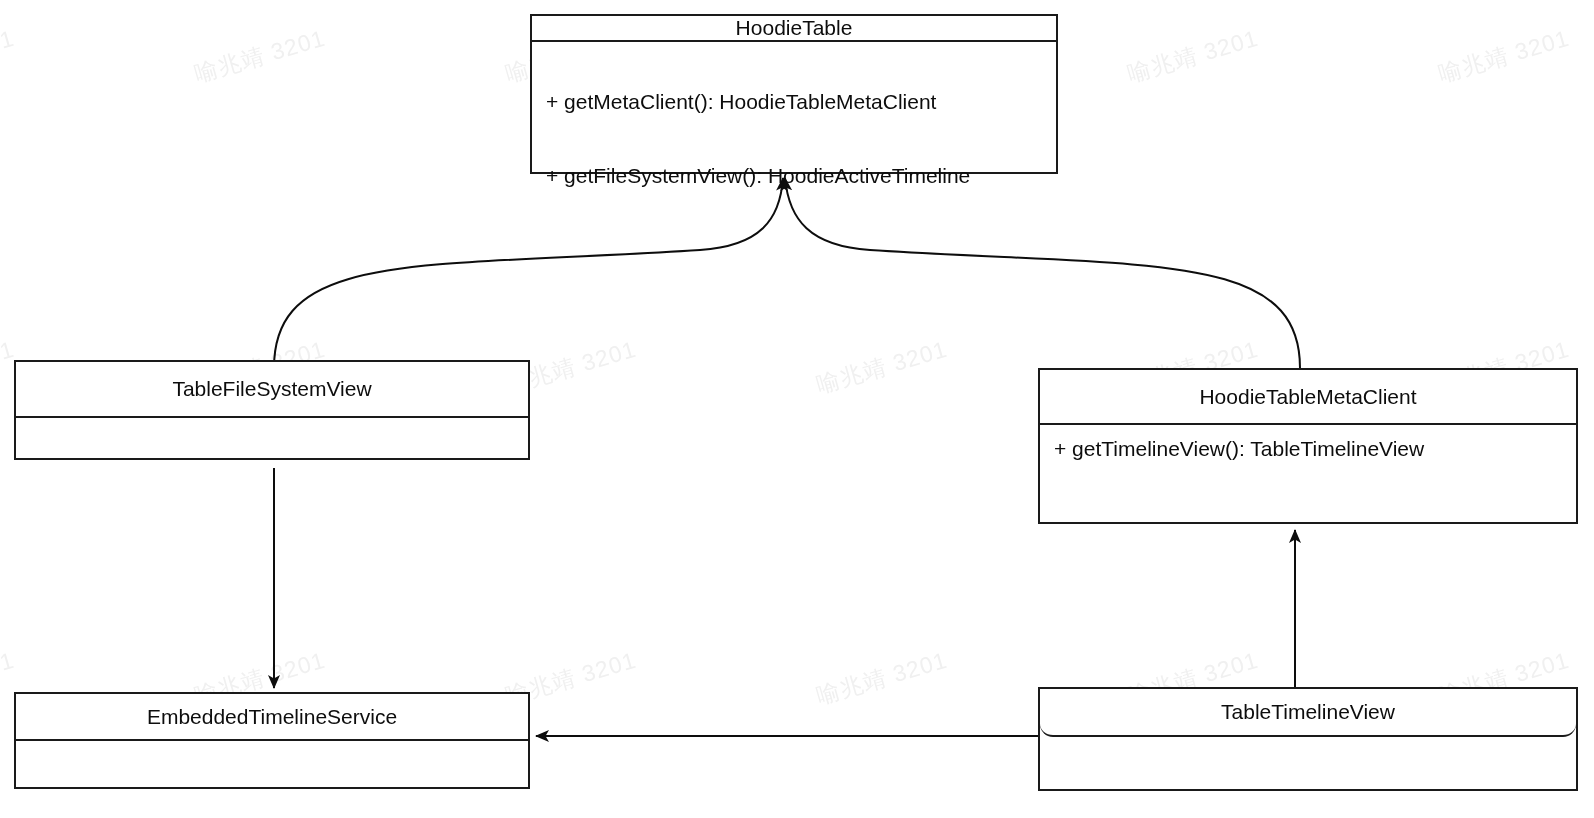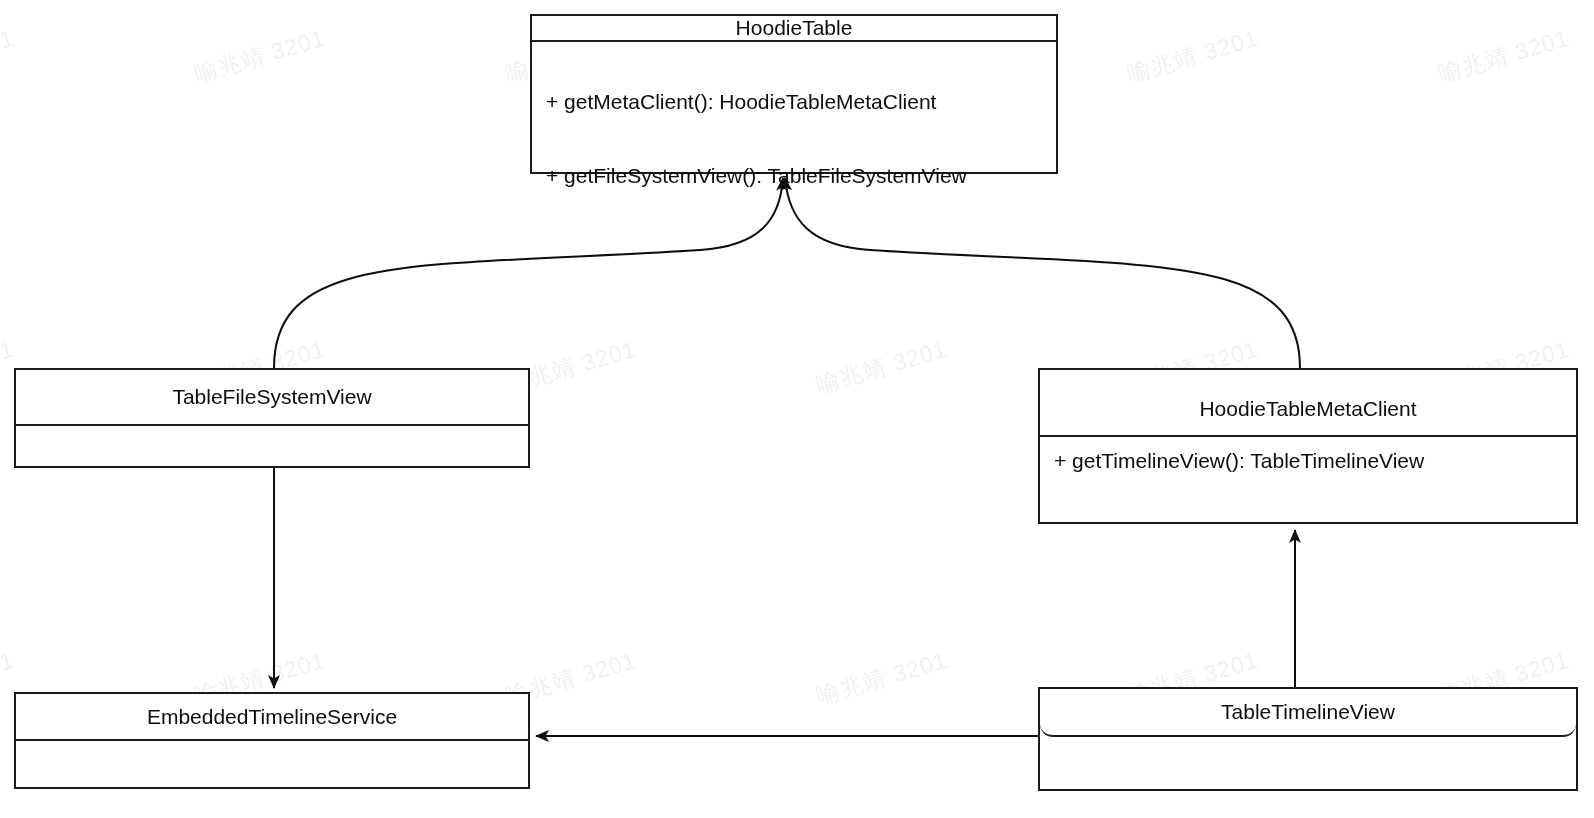--- a/index.html
+++ b/index.html
@@ -133,31 +133,31 @@
         <path d="M 274 468 L 274 688" stroke="#0d0d0d" stroke-width="2" fill="none" marker-end="url(#arrow-head)"></path>
         <path d="M 1295 687 L 1295 530" stroke="#0d0d0d" stroke-width="2" fill="none" marker-end="url(#arrow-head)"></path>
         <path d="M 1038 736 L 536 736" stroke="#0d0d0d" stroke-width="2" fill="none" marker-end="url(#arrow-head)"></path>
       </g>
   </svg>
 
   <div class="uml-class" id="cls-0" style="left: 530px; top: 14px; width: 528px; height: 160px; gap: 36px;">
     <div class="uml-class-name" style="height: 55px;">HoodieTable</div>
     <div class="uml-compartment members">
       <div class="uml-member">+ getMetaClient(): HoodieTableMetaClient</div>
-      <div class="uml-member">+ getFileSystemView(): TableFileSystemView</div>
+      <div class="uml-member">+ getFileSystemView(): HoodieActiveTimeline</div>
     </div>
   </div>
 
-  <div class="uml-class" id="cls-1" style="left: 14px; top: 368px; width: 516px; height: 100px;">
+  <div class="uml-class" id="cls-1" style="left: 14px; top: 360px; width: 516px; height: 100px;">
     <div class="uml-class-name" style="height: 56px;">TableFileSystemView</div>
     <div class="uml-compartment empty"></div>
   </div>
 
   <div class="uml-class" id="cls-2" style="left: 1038px; top: 368px; width: 540px; height: 156px;">
-    <div class="uml-class-name" style="height: 55px; margin-top: 12px;">HoodieTableMetaClient</div>
+    <div class="uml-class-name" style="height: 55px;">HoodieTableMetaClient</div>
     <div class="uml-compartment members">
       <div class="uml-member">+ getTimelineView(): TableTimelineView</div>
     </div>
   </div>
 
   <div class="uml-class" id="cls-3" style="left: 14px; top: 692px; width: 516px; height: 97px;">
     <div class="uml-class-name" style="height: 47px;">EmbeddedTimelineService</div>
     <div class="uml-compartment empty"></div>
   </div>
 

